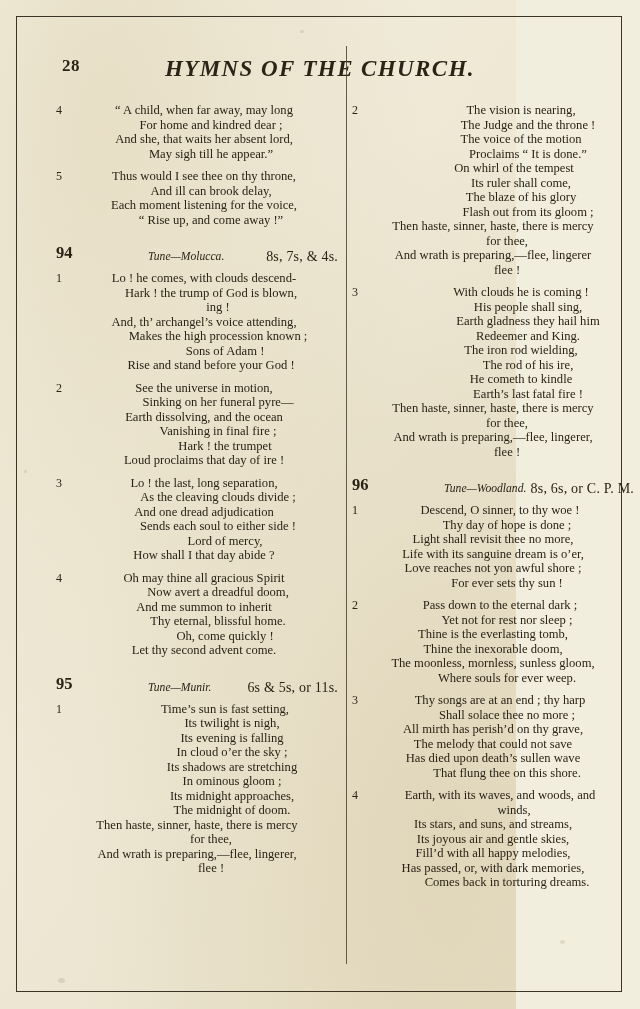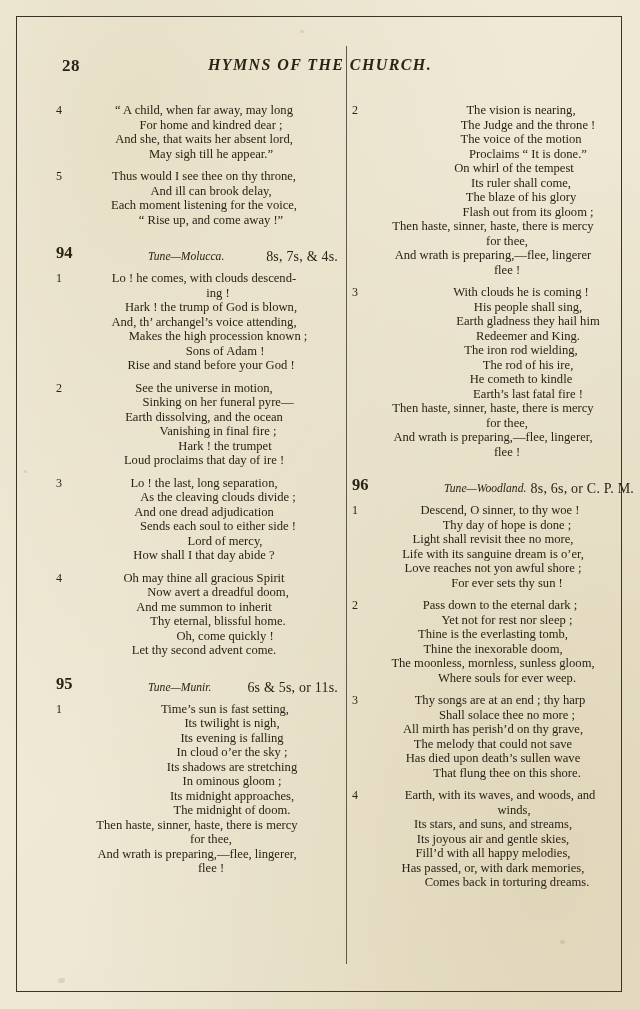--- a/index.html
+++ b/index.html
@@ -9,21 +9,21 @@
   body {
     width: 640px;
     height: 1009px;
     background: #f2eede;
     font-family: "Liberation Serif", serif;
     color: #2b2316;
     overflow: hidden;
   }
   .page {
     position: relative;
-    width: 640px;
+    width: 516px;
     height: 1009px;
     background:
       radial-gradient(ellipse at 20% 12%, rgba(222,210,178,0.55) 0%, rgba(222,210,178,0) 55%),
       radial-gradient(ellipse at 85% 85%, rgba(214,200,166,0.5) 0%, rgba(214,200,166,0) 60%),
       linear-gradient(125deg, #f4f0e1 0%, #efe9d6 40%, #e9e2cb 100%);
   }
   .page-border {
     position: absolute;
     left: 16px;
     top: 16px;
@@ -50,21 +50,21 @@
   }
   .running-title {
     position: absolute;
     left: 0;
     top: 0;
     width: 560px;
     text-align: center;
     font-family: "Liberation Serif", serif;
     font-weight: bold;
     font-style: italic;
-    font-size: 16px;
+    font-size: 23px;
     letter-spacing: 1.4px;
   }
   .rule {
     position: absolute;
     left: 346px;
     top: 46px;
     width: 1.2px;
     height: 918px;
     background: #4a4231;
     opacity: 0.85;
@@ -180,22 +180,22 @@
         <div class="hymn">
           <div class="hymn-head">
             <div class="hymn-num">94</div>
             <div class="tune">Tune—Molucca.</div>
             <div class="meter">8s, 7s, &amp; 4s.</div>
           </div>
           <div class="stanza">
             <div class="stanza-num">1</div>
             <div class="lines">
               <div class="line i0">Lo ! he comes, with clouds descend-</div>
+              <div class="line i1">Hark ! the trump of God is blown,</div>
               <div class="line i2">ing !</div>
-              <div class="line i1">Hark ! the trump of God is blown,</div>
               <div class="line i0">And, th’ archangel’s voice attending,</div>
               <div class="line i2">Makes the high procession known ;</div>
               <div class="line i3">Sons of Adam !</div>
               <div class="line i1">Rise and stand before your God !</div>
             </div>
           </div>
           <div class="stanza">
             <div class="stanza-num">2</div>
             <div class="lines">
               <div class="line i0">See the universe in motion,</div>

